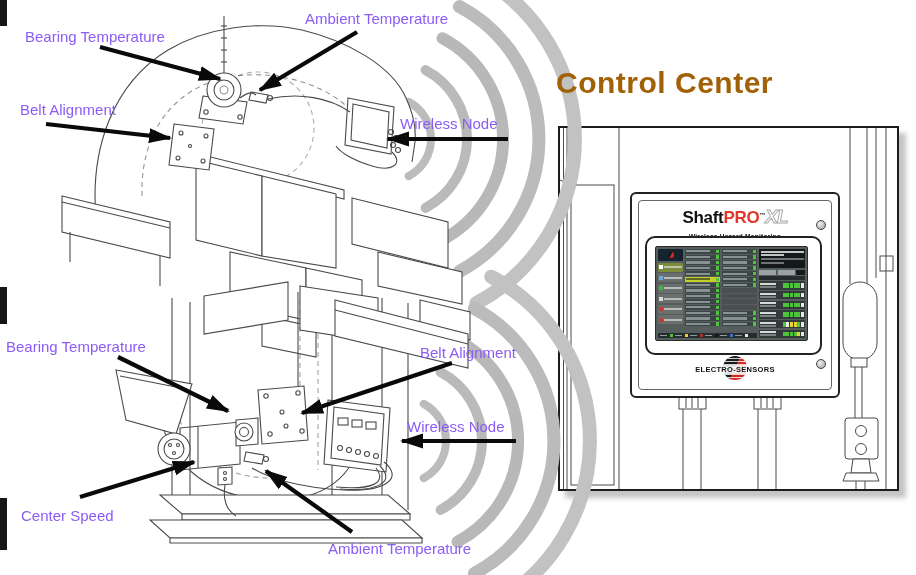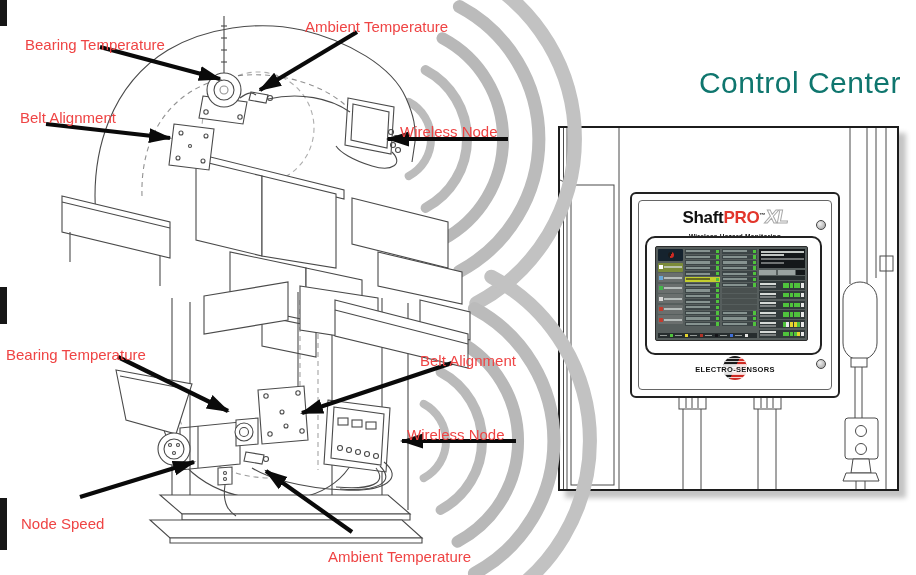--- a/index.html
+++ b/index.html
@@ -1,24 +1,24 @@
 <!DOCTYPE html>
 <html><head>
 <meta charset="utf-8">
 <style>
   html,body{margin:0;padding:0;background:#fff;}
   .canvas{position:relative;width:916px;height:575px;background:#ffffff;overflow:hidden;
           font-family:"Liberation Sans",sans-serif;}
   svg{display:block;}
   .layer{position:absolute;left:0;top:0;}
   
-  .callout{position:absolute;white-space:nowrap;font-size:15px;color:#ef4444;z-index:6;margin-top:8px;}
+  .callout{position:absolute;white-space:nowrap;font-size:15px;color:#8b5cf6;z-index:6;}
   
-  .cc-title{position:absolute;left:556px;top:66px;width:345px;text-align:right;
-            font-size:30px;font-weight:normal;color:#0f766e;letter-spacing:.5px;z-index:6;}
+  .cc-title{position:absolute;left:556px;top:66px;width:345px;text-align:left;
+            font-size:30px;font-weight:bold;color:#a16207;letter-spacing:.5px;z-index:6;}
   .cc-frame{position:absolute;left:558px;top:126px;width:337px;height:361px;background:#fff;
             border:2px solid #1c1c1c;box-shadow:7px 7px 5px #c4c4c4;z-index:1;}
   .cc-frame > svg{position:absolute;left:0;top:0;}
   .enclosure{position:absolute;left:70px;top:64px;width:206px;height:202px;background:#fff;
              border:2px solid #222;border-radius:6px;z-index:2;}
   .enclosure::before{content:'';position:absolute;inset:6px;border:1px solid #666;border-radius:4px;}
   .screw{position:absolute;width:8px;height:8px;border-radius:50%;border:1px solid #444;
          background:radial-gradient(circle at 35% 35%,#f2f2f2,#9a9a9a);}
   
   .hp-logo{position:absolute;left:0;right:0;top:13px;text-align:center;line-height:1;}
@@ -565,21 +565,21 @@
     </g>
   </svg>
 
   <div class="callout" style="left:25px;top:28px;">Bearing Temperature</div>
   <div class="callout" style="left:305px;top:10px;">Ambient Temperature</div>
   <div class="callout" style="left:20px;top:101px;">Belt Alignment</div>
   <div class="callout" style="left:400px;top:115px;">Wireless Node</div>
   <div class="callout" style="left:6px;top:338px;">Bearing Temperature</div>
   <div class="callout" style="left:420px;top:344px;">Belt Alignment</div>
   <div class="callout" style="left:407px;top:418px;">Wireless Node</div>
-  <div class="callout" style="left:21px;top:507px;">Node Speed</div>
+  <div class="callout" style="left:21px;top:507px;">Center Speed</div>
   <div class="callout" style="left:328px;top:540px;">Ambient Temperature</div>
 
   <div class="cc-title">Control Center</div>
 
   <div class="edge-mark" style="top:0;height:26px;"></div>
   <div class="edge-mark" style="top:287px;height:37px;"></div>
   <div class="edge-mark" style="top:498px;height:52px;"></div>
 </div>
 
 </body></html>

